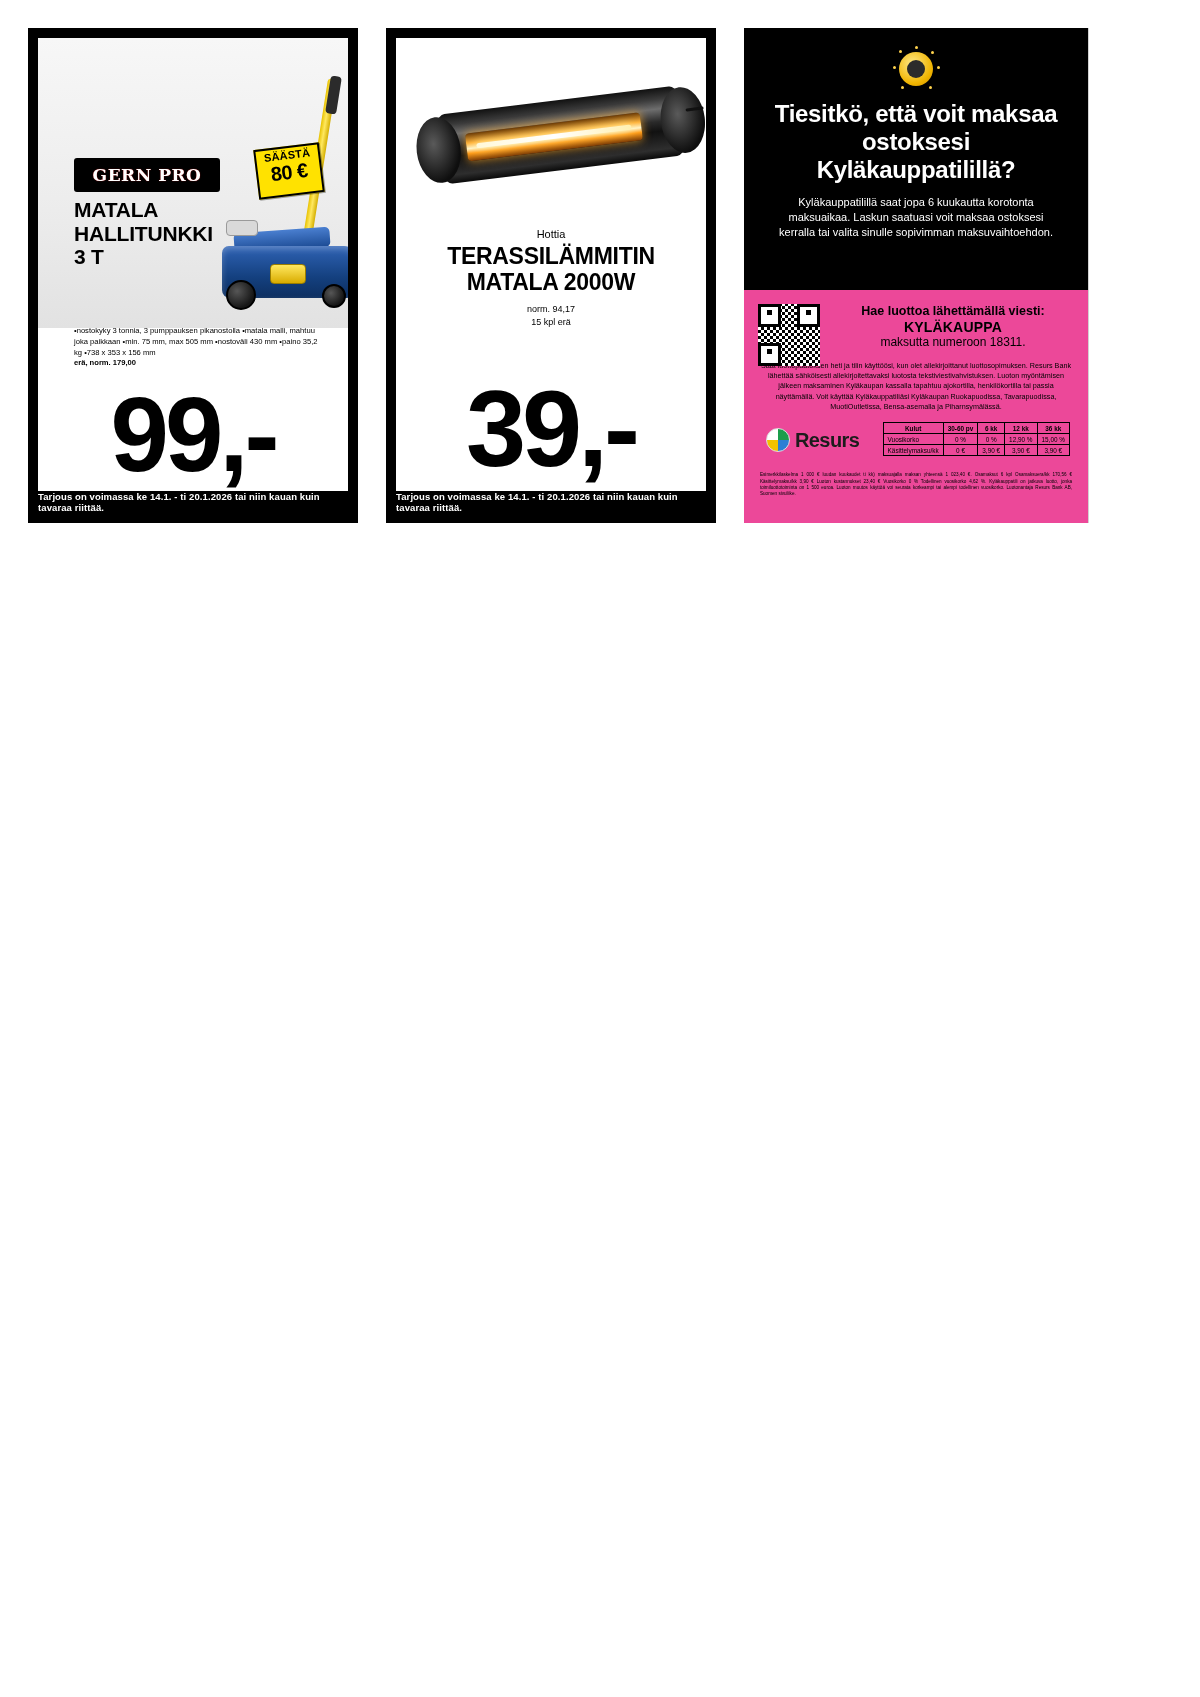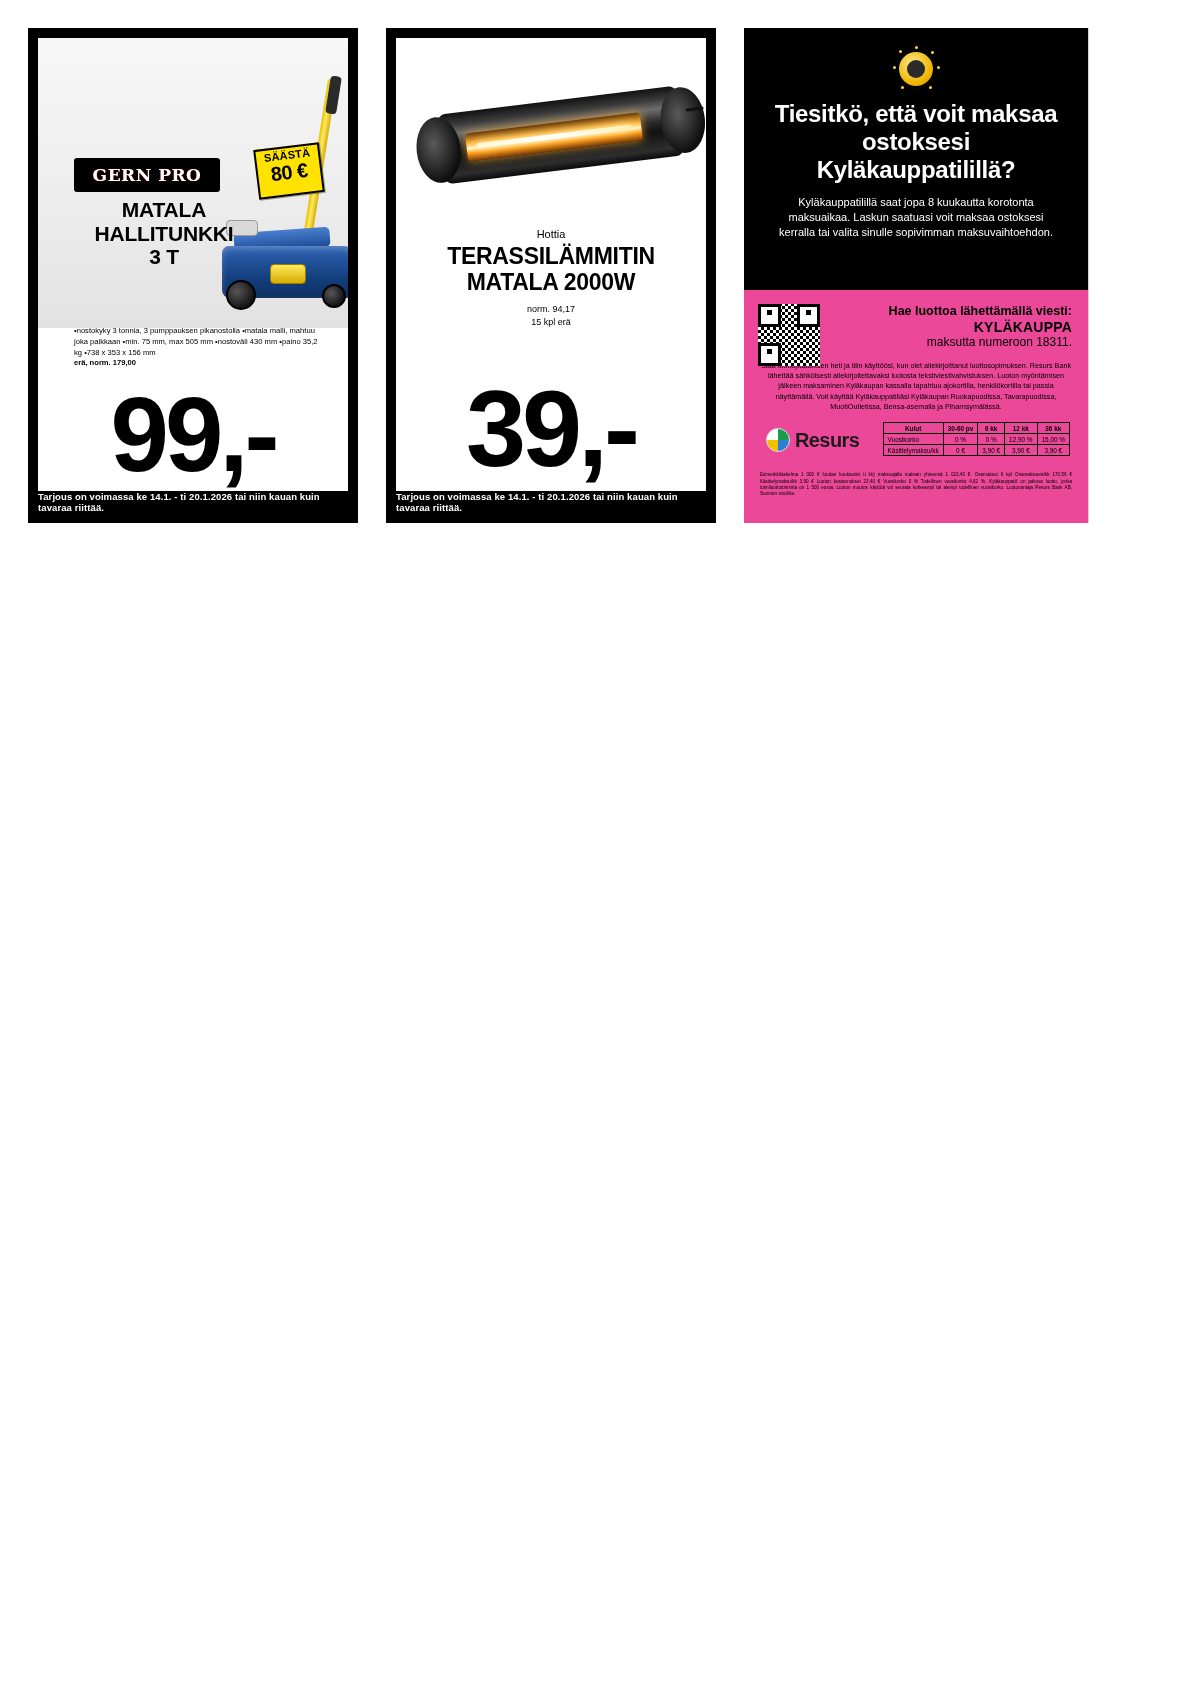--- a/index.html
+++ b/index.html
@@ -78,21 +78,20 @@
   }
   .title-block {
     position: absolute;
     left: 36px; top: 160px;
     width: 180px;
     font-size: 21px;
     font-weight: bold;
     line-height: 1.12;
     color: #000;
     letter-spacing: -0.2px;
-    text-align: center;
   }
   .specs {
     position: absolute;
     left: 36px; top: 288px;
     width: 250px;
     font-size: 7.6px;
     line-height: 1.42;
     color: #000;
   }
   .specs b { font-weight: bold; }
@@ -368,21 +367,21 @@
     display: block;
     width: 5px; height: 5px;
     background: #000;
     margin: 3px auto;
   }
   .qr .f1 { left: 0; top: 0; }
   .qr .f2 { right: 0; top: 0; }
   .qr .f3 { left: 0; bottom: 0; }
   .credit-cta {
     margin-left: 74px;
-    text-align: right;
+    text-align: center;
     color: #000;
   }
   .cta-line1 { font-size: 12.5px; font-weight: bold; }
   .cta-line2 { font-size: 14px; font-weight: bold; letter-spacing: .2px; margin-top: 1px; }
   .cta-line3 { font-size: 12px; margin-top: 0; }
   .credit-fine {
     margin-top: 12px;
     font-size: 7.2px;
     line-height: 1.42;
     text-align: center;
@@ -523,21 +522,21 @@
         <div class="sun-face"></div>
         <div class="sun-ray" style="left:22px; top:0;"></div>
         <div class="sun-ray" style="left:38px; top:5px;"></div>
         <div class="sun-ray" style="left:44px; top:20px;"></div>
         <div class="sun-ray" style="left:6px; top:4px;"></div>
         <div class="sun-ray" style="left:0; top:20px;"></div>
         <div class="sun-ray" style="left:8px; top:40px;"></div>
         <div class="sun-ray" style="left:36px; top:40px;"></div>
       </div>
       <div class="credit-title">Tiesitkö, että voit maksaa ostoksesi Kyläkauppatilillä?</div>
-      <div class="credit-body">Kyläkauppatilillä saat jopa 8 kuukautta korotonta maksuaikaa. Laskun saatuasi voit maksaa ostoksesi kerralla tai valita sinulle sopivimman maksuvaihtoehdon.</div>
+      <div class="credit-body">Kyläkauppatilillä saat jopa 6 kuukautta korotonta maksuaikaa. Laskun saatuasi voit maksaa ostoksesi kerralla tai valita sinulle sopivimman maksuvaihtoehdon.</div>
     </div>
 
     <div class="credit-mid">
       <div class="qr">
         <span class="finder f1">
             <i></i>
           </span>
         <span class="finder f2">
             <i></i>
           </span>

